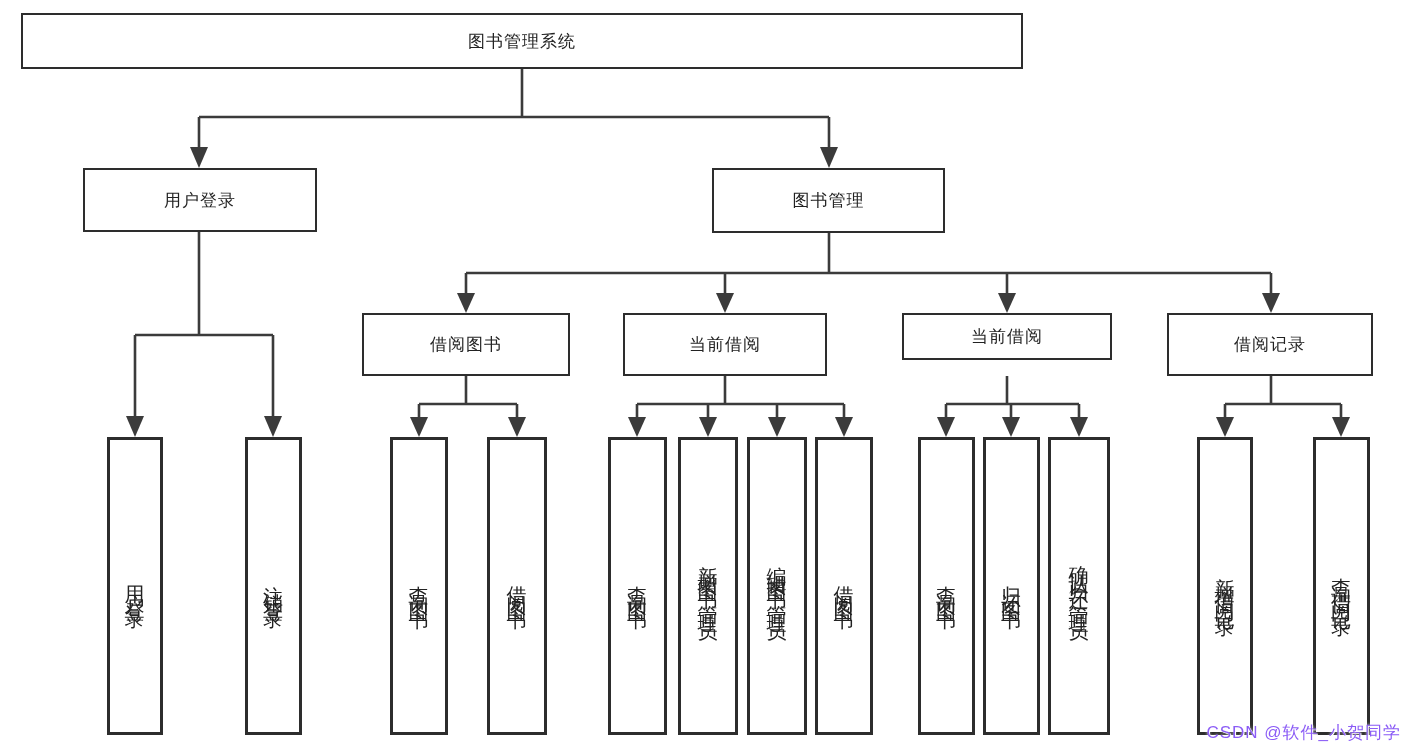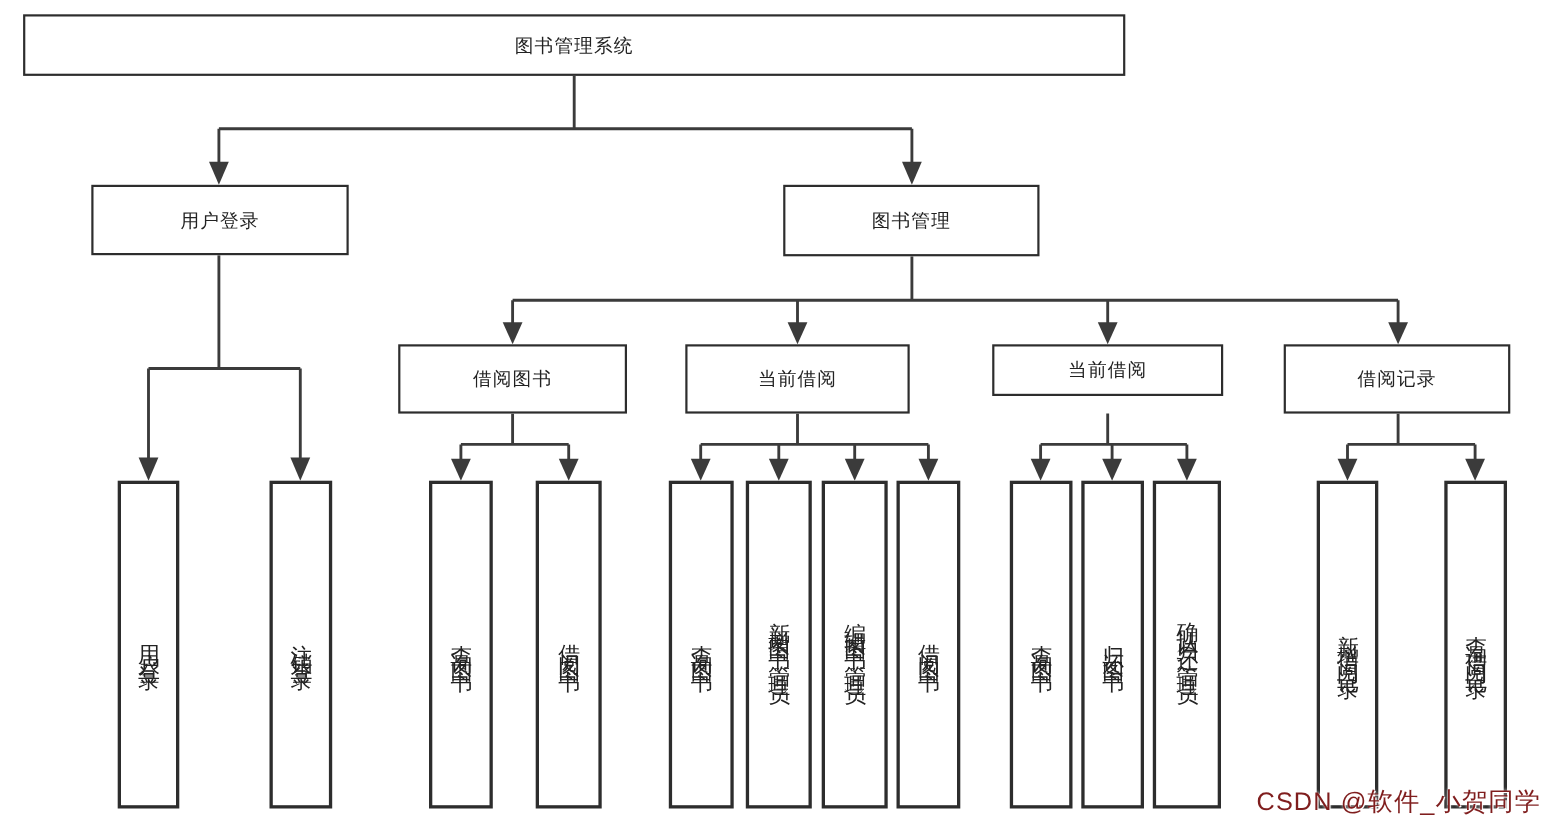--- a/index.html
+++ b/index.html
@@ -52,23 +52,23 @@
     writing-mode: vertical-rl;
     text-orientation: mixed;
     letter-spacing: 8px;
     line-height: 1;
     white-space: nowrap;
   }
   .watermark {
     position: absolute;
     right: 4px;
     bottom: 3px;
-    font-size: 23px;
+    font-size: 17px;
     letter-spacing: 1px;
-    color: #7f1d1d;
+    color: #8b5cf6;
     text-shadow: 0 0 3px #ffffff, 1px 1px 0 #ffffff;
     z-index: 5;
     white-space: nowrap;
     margin-left: 44px;
   }
 </style>
 </head>
 <body>
 
 <div id="stage">

